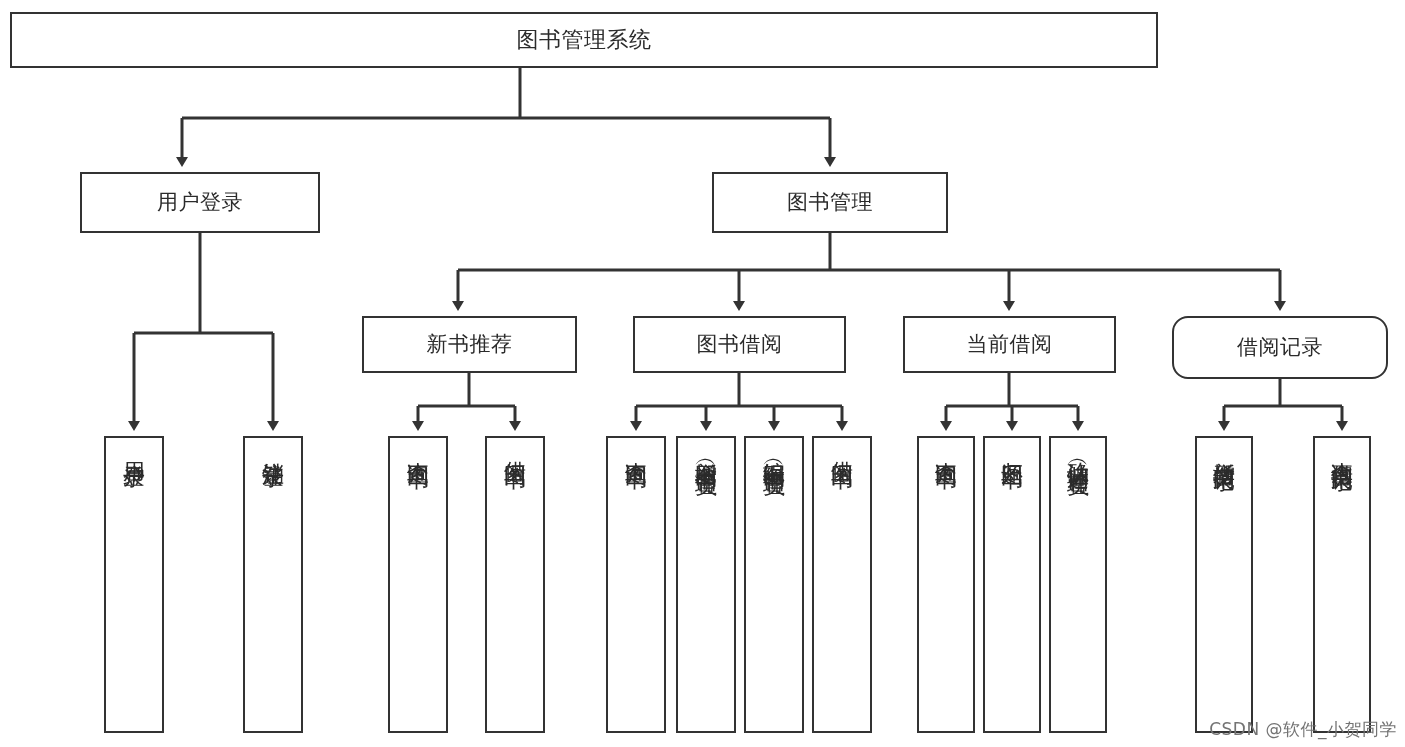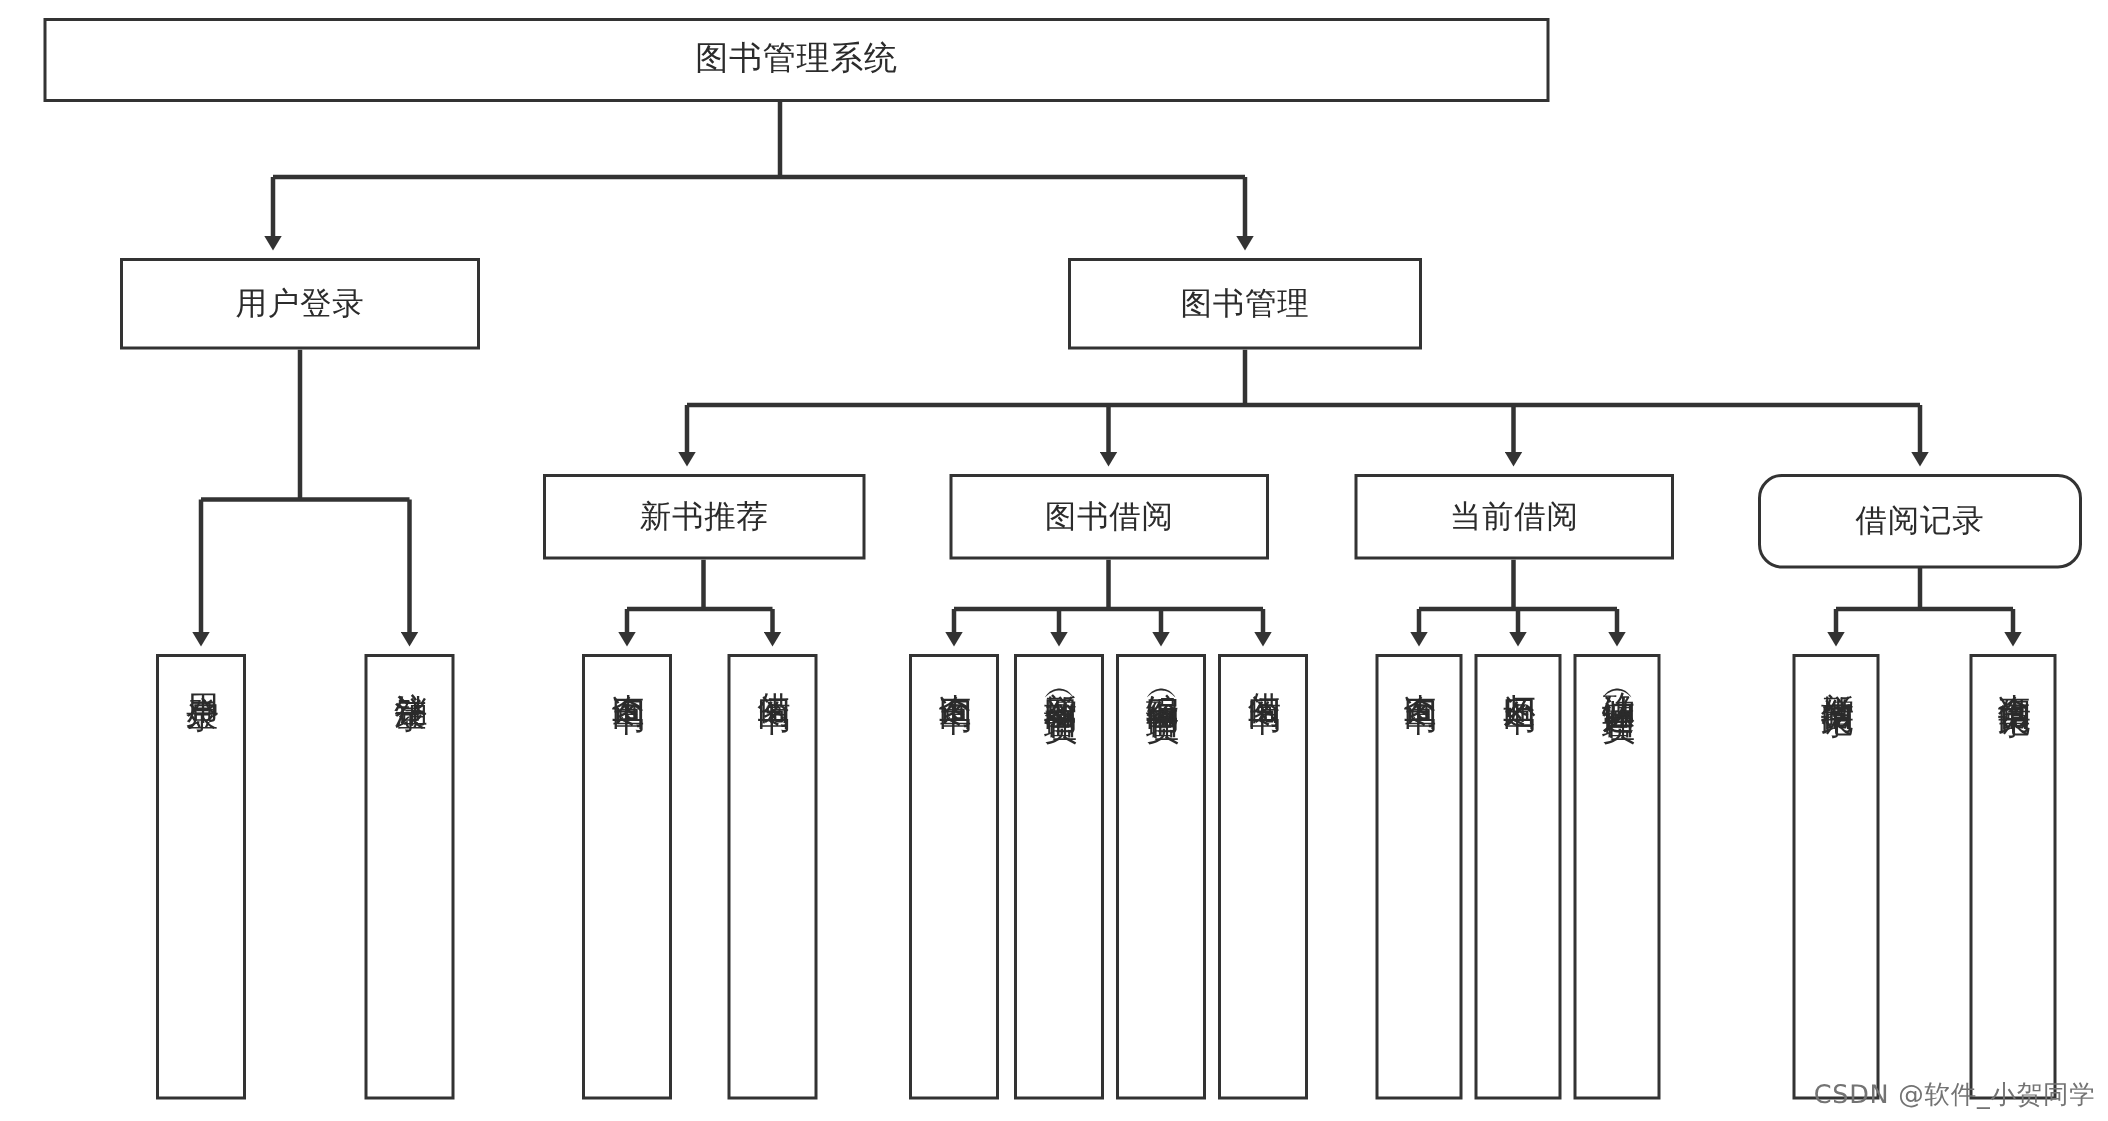--- a/index.html
+++ b/index.html
@@ -124,21 +124,21 @@
       <path d="M1012,406 L1012,422" marker-end="url(#arrow)"></path>
       <path d="M1078,406 L1078,422" marker-end="url(#arrow)"></path>
 
       <path d="M1280,373 L1280,406"></path>
       <path d="M1224,406 L1342,406"></path>
       <path d="M1224,406 L1224,422" marker-end="url(#arrow)"></path>
       <path d="M1342,406 L1342,422" marker-end="url(#arrow)"></path>
     </g>
   </svg>
 
-  <div class="node horiz root" style="left: 29px; top: 12px; width: 1004px; height: 56px;">
+  <div class="node horiz root" style="left: 10px; top: 12px; width: 1148px; height: 56px;">
     <span class="node-label">图书管理系统</span>
   </div>
 
   <div class="node horiz lvl1" style="left: 80px; top: 172px; width: 240px; height: 61px;">
     <span class="node-label">用户登录</span>
   </div>
   <div class="node horiz lvl2" style="left: 362px; top: 316px; width: 215px; height: 57px;">
     <span class="node-label">新书推荐</span>
   </div>
 

